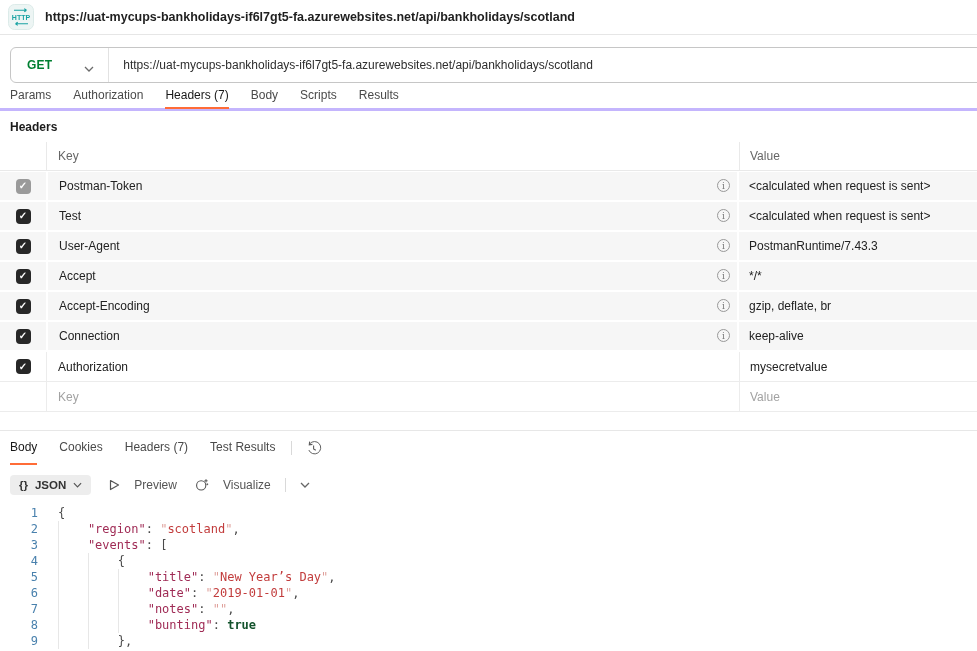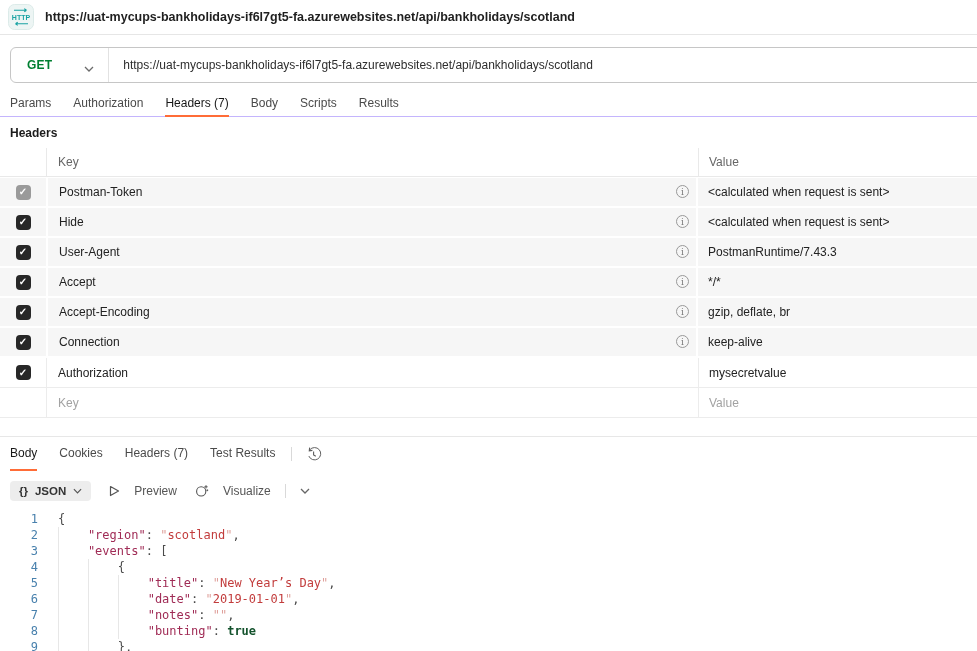--- a/index.html
+++ b/index.html
@@ -10,40 +10,40 @@
   .topbar-url{font-size:12.5px;font-weight:600;color:#1f1f1f}
 
   
   .reqbar{margin:12px -6px 0 10px;height:34px;border:1px solid #c6c6c6;border-radius:6px;display:flex;align-items:center;background:#fff}
   .method{display:flex;align-items:flex-end;padding:0 0 0 16px;font-size:12px;font-weight:700;color:#007f31;letter-spacing:.2px}
   .method-chev{margin-left:32px;display:flex}
   .req-divider{width:1px;align-self:stretch;background:#e2e2e2;margin-left:14px}
   .req-url{padding-left:14px;font-size:12px;color:#2e2e2e}
 
   
-  .tabs{display:flex;align-items:stretch;height:25px;margin-top:8px;padding-left:10px;border-bottom:1px solid #c4b5fd}
+  .tabs{display:flex;align-items:stretch;height:25px;margin-top:0;padding-left:10px;border-bottom:3px solid #c4b5fd}
   .tabs-noline{border-bottom:none;height:34px;margin-top:0}
   .tabs-inline{display:flex;align-items:stretch}
   .tab{display:flex;align-items:center;margin-right:22px;font-size:12px;color:#4a4a4a;border-bottom:2px solid transparent;margin-bottom:-1px;white-space:nowrap}
   .tabs-noline .tab{margin-bottom:0}
   .tab.active{color:#181818;border-bottom-color:#ff6c37}
   .vdiv{width:1px;height:14px;background:#d9d9d9;align-self:center;margin:0 13px 0 -6px}
 
   
   .headers-bar{display:flex;gap:8px;padding:9px 0 8px 10px}
   .headers-title{font-size:12px;font-weight:700;color:#1c1c1c}
   .pill{display:flex;align-items:center;gap:6px;background:#efefef;border-radius:14px;padding:5px 11px;font-size:11px;font-weight:600;color:#303030}
 
   
   .tbl{font-size:12px}
   .trow{display:flex;align-items:stretch}
   .cell{display:flex;align-items:center}
   .c1{width:46px;justify-content:center;flex-shrink:0}
   .c2{flex:1;padding-left:11px;position:relative;min-width:0}
-  .c3{width:279px;flex-shrink:0;padding-left:10px;box-sizing:border-box}
+  .c3{width:238px;flex-shrink:0;padding-left:10px;box-sizing:border-box}
   .thead{height:28px;color:#666;border-bottom:1px solid #e9e9e9;margin-bottom:1px}
   .thead .c2,.thead .c3{border-left:1px solid #e9e9e9}
   .auto{height:28px;margin-bottom:2px}
   .auto .cell{background:#f6f6f6}
   .auto .c2,.auto .c3{margin-left:2px}
   .manual{height:29px;border-bottom:1px solid #ececec}
   .manual .c2,.manual .c3{border-left:1px solid #ececec}
   .kv{color:#222}
   .ph{color:#a2a2a2}
   .cb{width:15px;height:15px;border-radius:4px;background:#272727;display:flex;align-items:center;justify-content:center;color:#fff;font-size:10px;font-weight:700;line-height:1}
@@ -128,21 +128,21 @@
         </div>
         <div class="cell c3">
           <span class="kv">&lt;calculated when request is sent&gt;</span>
         </div>
       </div>
       <div class="trow auto">
         <div class="cell c1">
           <div class="cb">✓</div>
         </div>
         <div class="cell c2">
-          <span class="kv">Hide</span>
+          <span class="kv">Test</span>
           <span class="info">i</span>
         </div>
         <div class="cell c3">
           <span class="kv">&lt;calculated when request is sent&gt;</span>
         </div>
       </div>
       <div class="trow auto">
         <div class="cell c1">
           <div class="cb">✓</div>
         </div>

